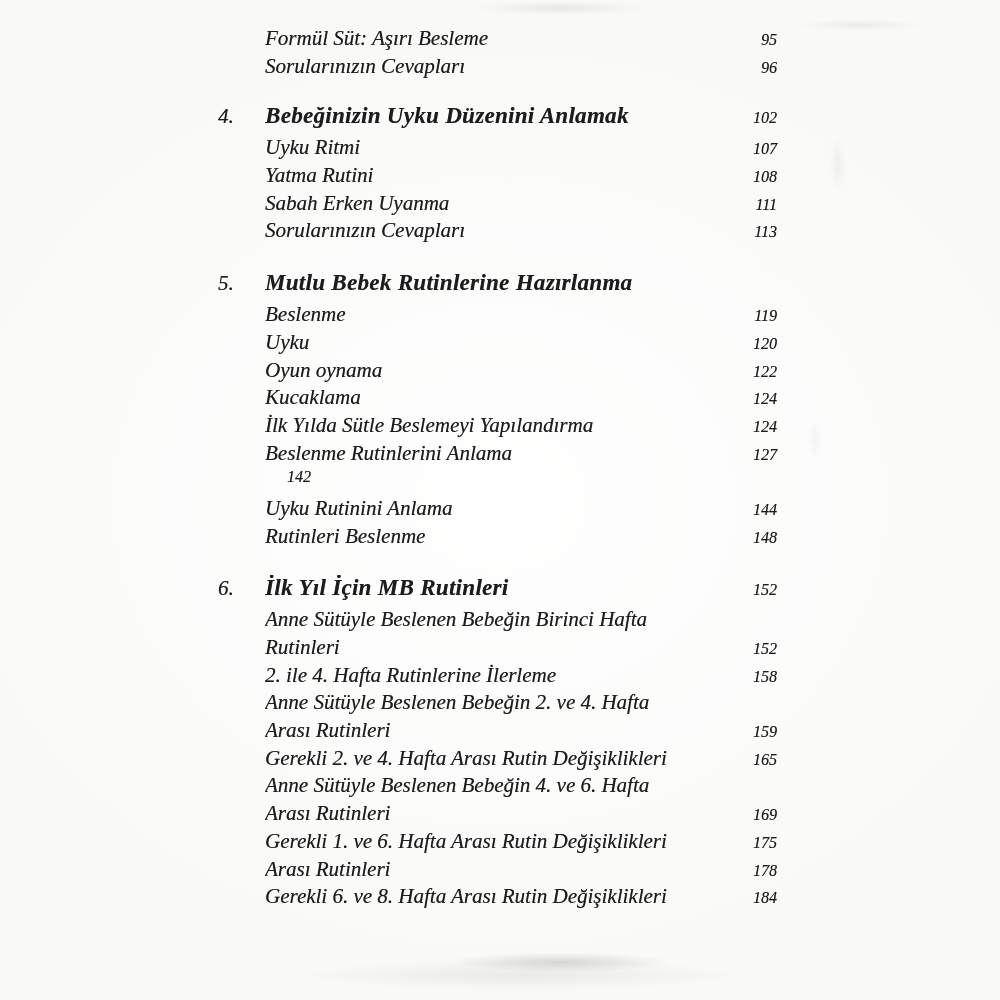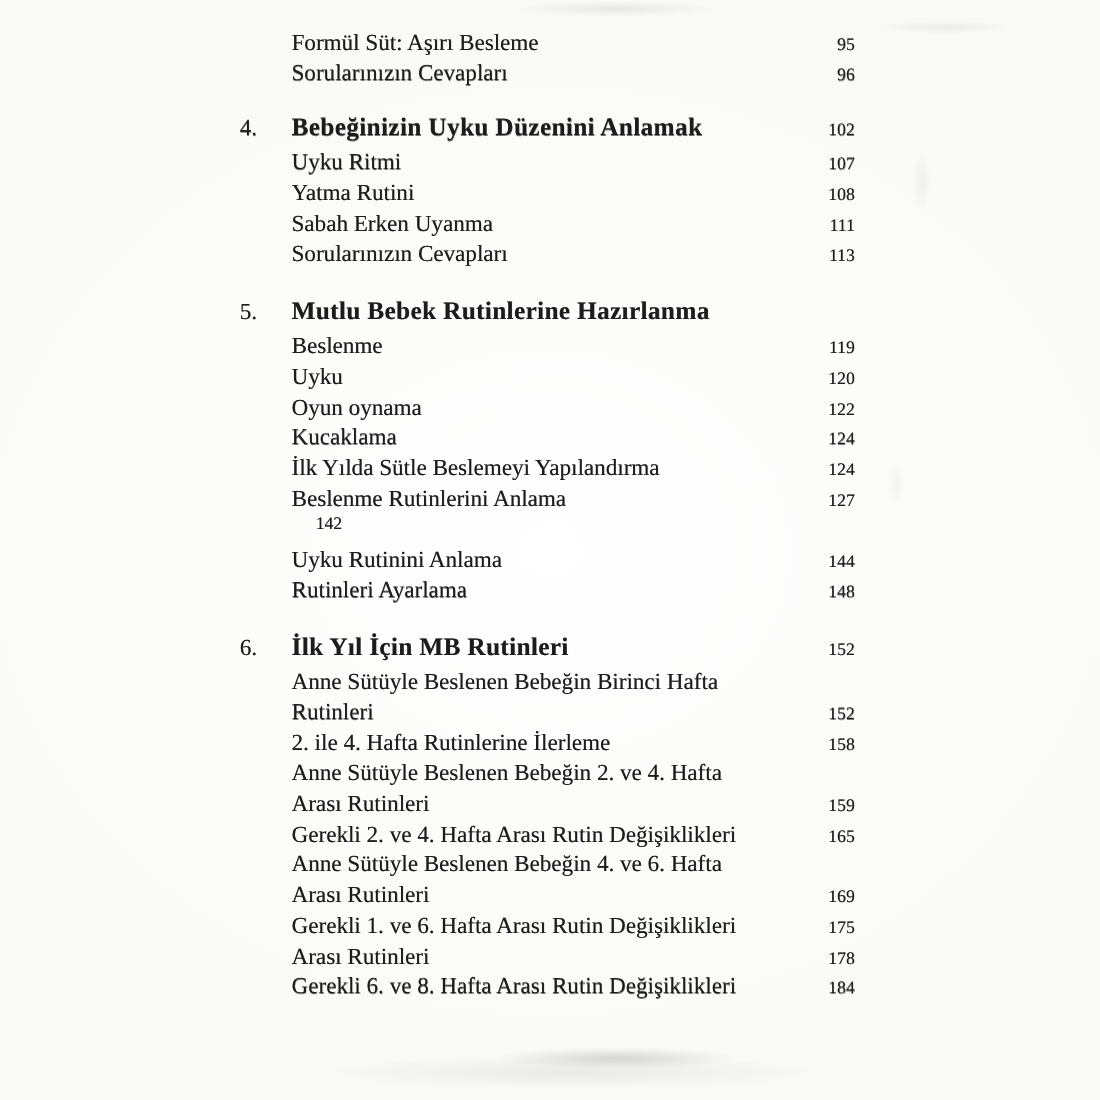--- a/index.html
+++ b/index.html
@@ -34,20 +34,21 @@
     top: 26px;
     width: 559px;
   }
   .row {
     display: flex;
     align-items: baseline;
     height: 27.7px;
     font-size: 21px;
     text-shadow: 0.25px 0.25px 0.35px rgba(10,10,10,0.55);
     white-space: nowrap;
+    font-style: italic;
   }
   .row .num {
     flex: none;
     width: 47px;
     font-size: 21px;
   }
   .row .text {
     flex: 1 1 auto;
     overflow: hidden;
   }
@@ -147,21 +148,21 @@
         <span class="num"></span>
         <span class="page-num">142</span>
       </div>
       <div class="row">
         <span class="num"></span>
         <span class="text">Uyku Rutinini Anlama</span>
         <span class="page-num">144</span>
       </div>
       <div class="row">
         <span class="num"></span>
-        <span class="text">Rutinleri Ayarlama</span>
+        <span class="text">Rutinleri Beslenme</span>
         <span class="page-num">148</span>
       </div>
       <div class="row heading gap-2">
         <span class="num">6.</span>
         <span class="text">İlk Yıl İçin MB Rutinleri</span>
         <span class="page-num">152</span>
       </div>
       <div class="row">
         <span class="num"></span>
         <span class="text">Anne Sütüyle Beslenen Bebeğin Birinci Hafta</span>

